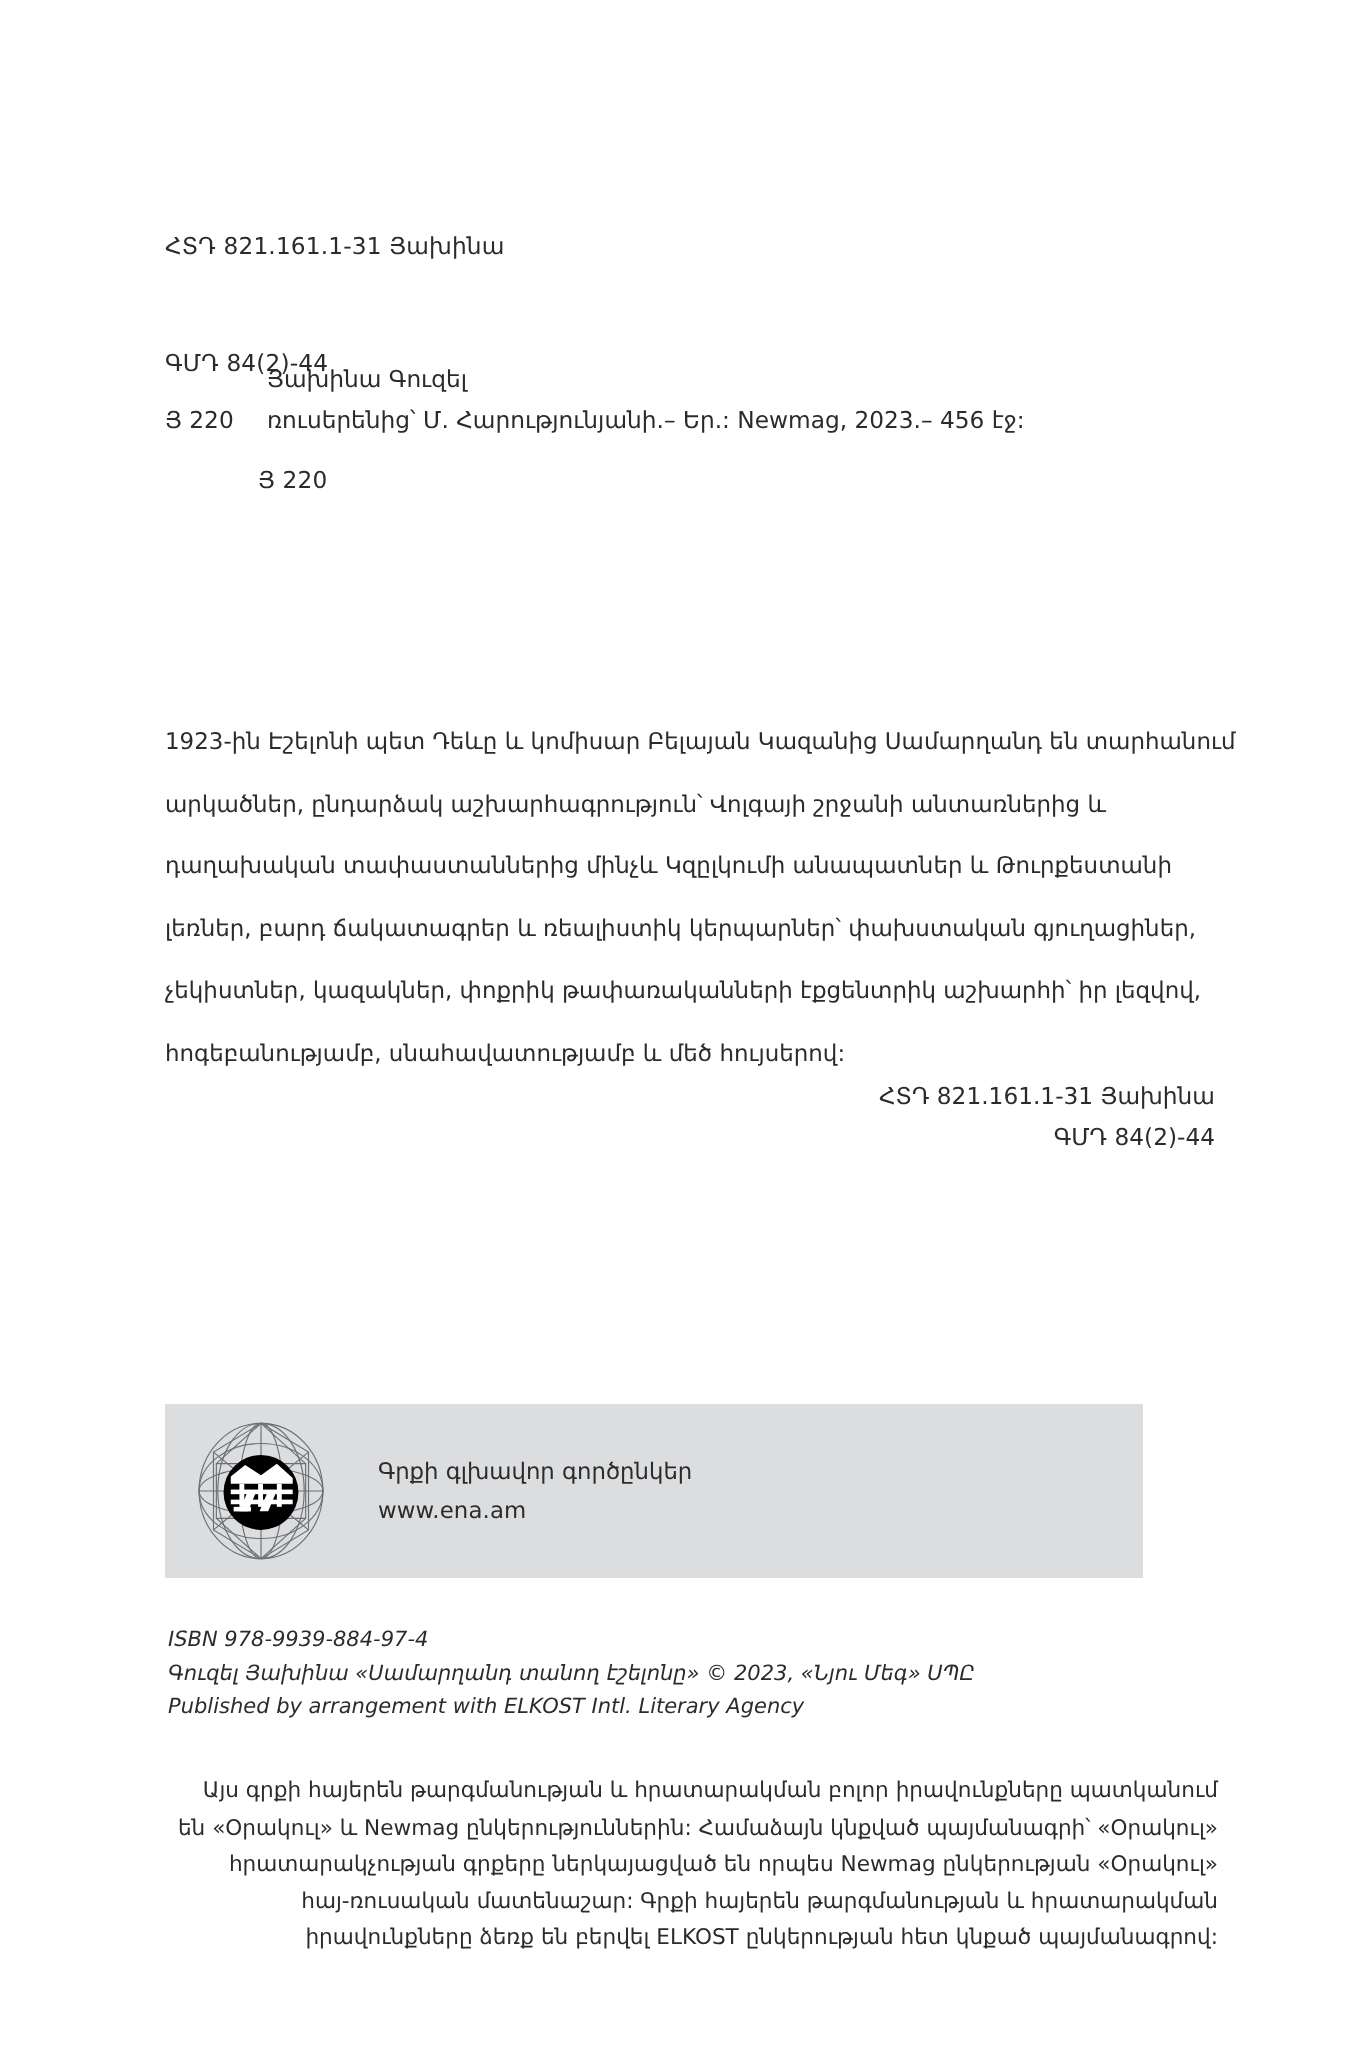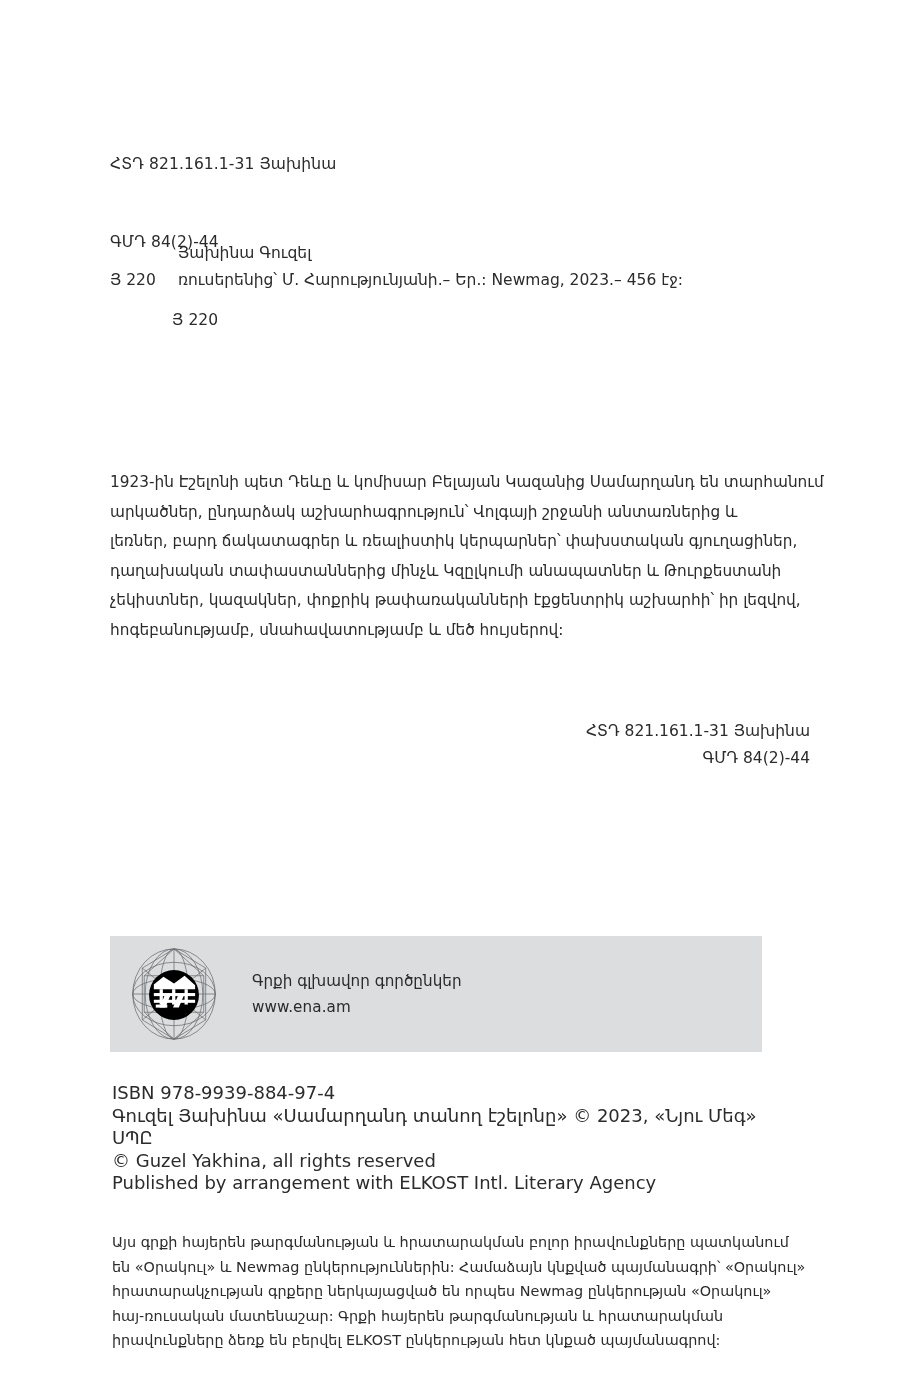--- a/index.html
+++ b/index.html
@@ -63,21 +63,21 @@
 
   
   .annotation {
     left: 110px;
     top: 468px;
     width: 690px;
     font-size: 15.3px;
     line-height: 29.5px;
     text-align: left;
   }
-  .annotation div { white-space: nowrap; }
+  .annotation div { white-space: nowrap; margin-top: 12px; }
 
   
   .udc-right {
     left: 300px;
     top: 718px;
     width: 510px;
     text-align: right;
     font-size: 15.5px;
     line-height: 27px;
   }
@@ -104,31 +104,33 @@
     font-size: 15.2px;
     line-height: 26px;
   }
   .sponsor-text .url { letter-spacing: 0.1px; }
 
   
   .isbn {
     left: 112px;
     top: 1082px;
     width: 680px;
-    font-size: 18px;
+    font-size: 14px;
     line-height: 22.5px;
+    font-style: italic;
   }
 
   
   .rights {
     left: 112px;
-    top: 1230px;
+    top: 1182px;
     width: 700px;
     font-size: 14.4px;
     line-height: 24.5px;
+    text-align: right;
   }
   .rights div { white-space: nowrap; }
 </style>
 </head>
 <body>
 
 <div class="page">
 
   <div class="blk udc-top">
     <div>ՀՏԴ 821.161.1-31 Յախինա</div>
@@ -142,22 +144,22 @@
       <span class="bib-code">Յ 220</span>
       <div class="bib-lines">
         <div>ռուսերենից՝ Մ. Հարությունյանի.– Եր.: Newmag, 2023.– 456 էջ:</div>
       </div>
     </div>
   </div>
 
   <div class="blk annotation">
     <div>1923-ին Էշելոնի պետ Դեևը և կոմիսար Բելայան Կազանից Սամարղանդ են տարհանում</div>
     <div>արկածներ, ընդարձակ աշխարհագրություն՝ Վոլգայի շրջանի անտառներից և</div>
+    <div>դաղախական տափաստաններից մինչև Կզըլկումի անապատներ և Թուրքեստանի</div>
     <div>լեռներ, բարդ ճակատագրեր և ռեալիստիկ կերպարներ՝ փախստական գյուղացիներ,</div>
-    <div>դաղախական տափաստաններից մինչև Կզըլկումի անապատներ և Թուրքեստանի</div>
     <div>չեկիստներ, կազակներ, փոքրիկ թափառականների էքցենտրիկ աշխարհի՝ իր լեզվով,</div>
     <div>հոգեբանությամբ, սնահավատությամբ և մեծ հույսերով:</div>
   </div>
 
   <div class="blk udc-right">
     <div>ՀՏԴ 821.161.1-31 Յախինա</div>
     <div>ԳՄԴ 84(2)-44</div>
   </div>
 
   <div class="blk sponsor">
@@ -196,21 +198,20 @@
     </svg>
     <div class="sponsor-text">
       <div>Գրքի գլխավոր գործընկեր</div>
       <div class="url">www.ena.am</div>
     </div>
   </div>
 
   <div class="blk isbn">
     <div>ISBN 978-9939-884-97-4</div>
     <div>Գուզել Յախինա «Սամարղանդ տանող էշելոնը» © 2023, «Նյու Մեգ» ՍՊԸ</div>
-    <div>© Guzel Yakhina, all rights reserved</div>
     <div>Published by arrangement with ELKOST Intl. Literary Agency</div>
   </div>
 
   <div class="blk rights">
     <div>Այս գրքի հայերեն թարգմանության և հրատարակման բոլոր իրավունքները պատկանում</div>
     <div>են «Օրակուլ» և Newmag ընկերություններին: Համաձայն կնքված պայմանագրի՝ «Օրակուլ»</div>
     <div>հրատարակչության գրքերը ներկայացված են որպես Newmag ընկերության «Օրակուլ»</div>
     <div>հայ-ռուսական մատենաշար: Գրքի հայերեն թարգմանության և հրատարակման</div>
     <div>իրավունքները ձեռք են բերվել ELKOST ընկերության հետ կնքած պայմանագրով:</div>
   </div>

